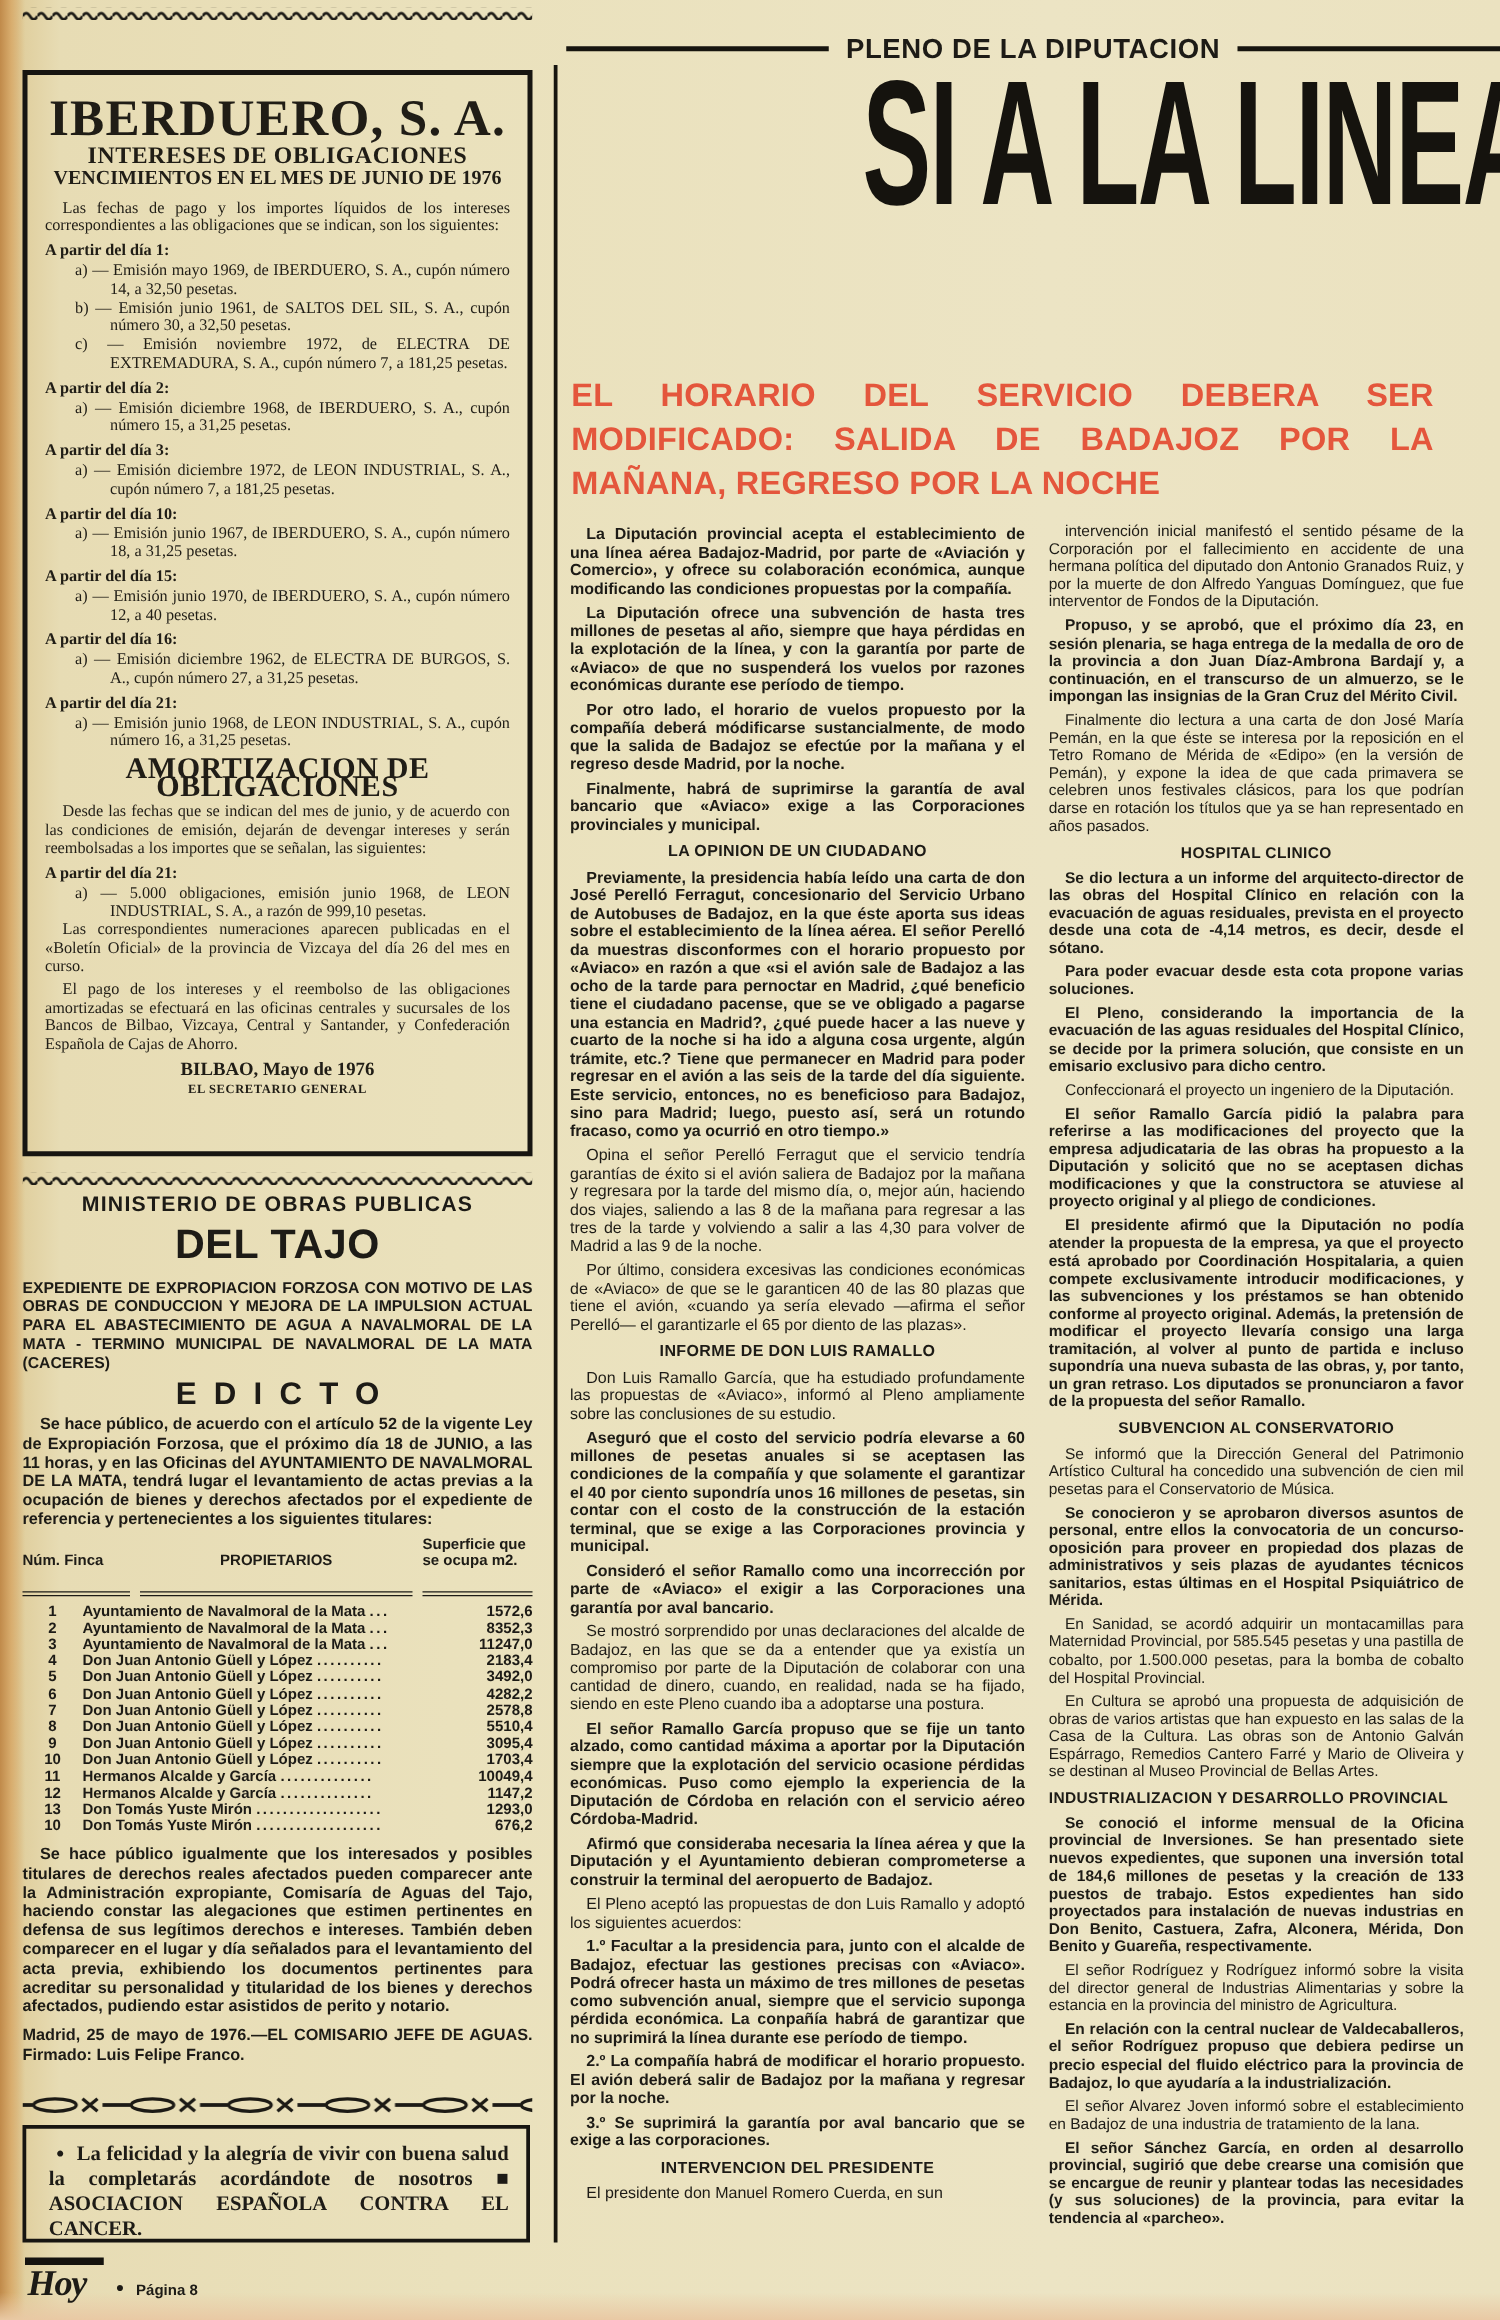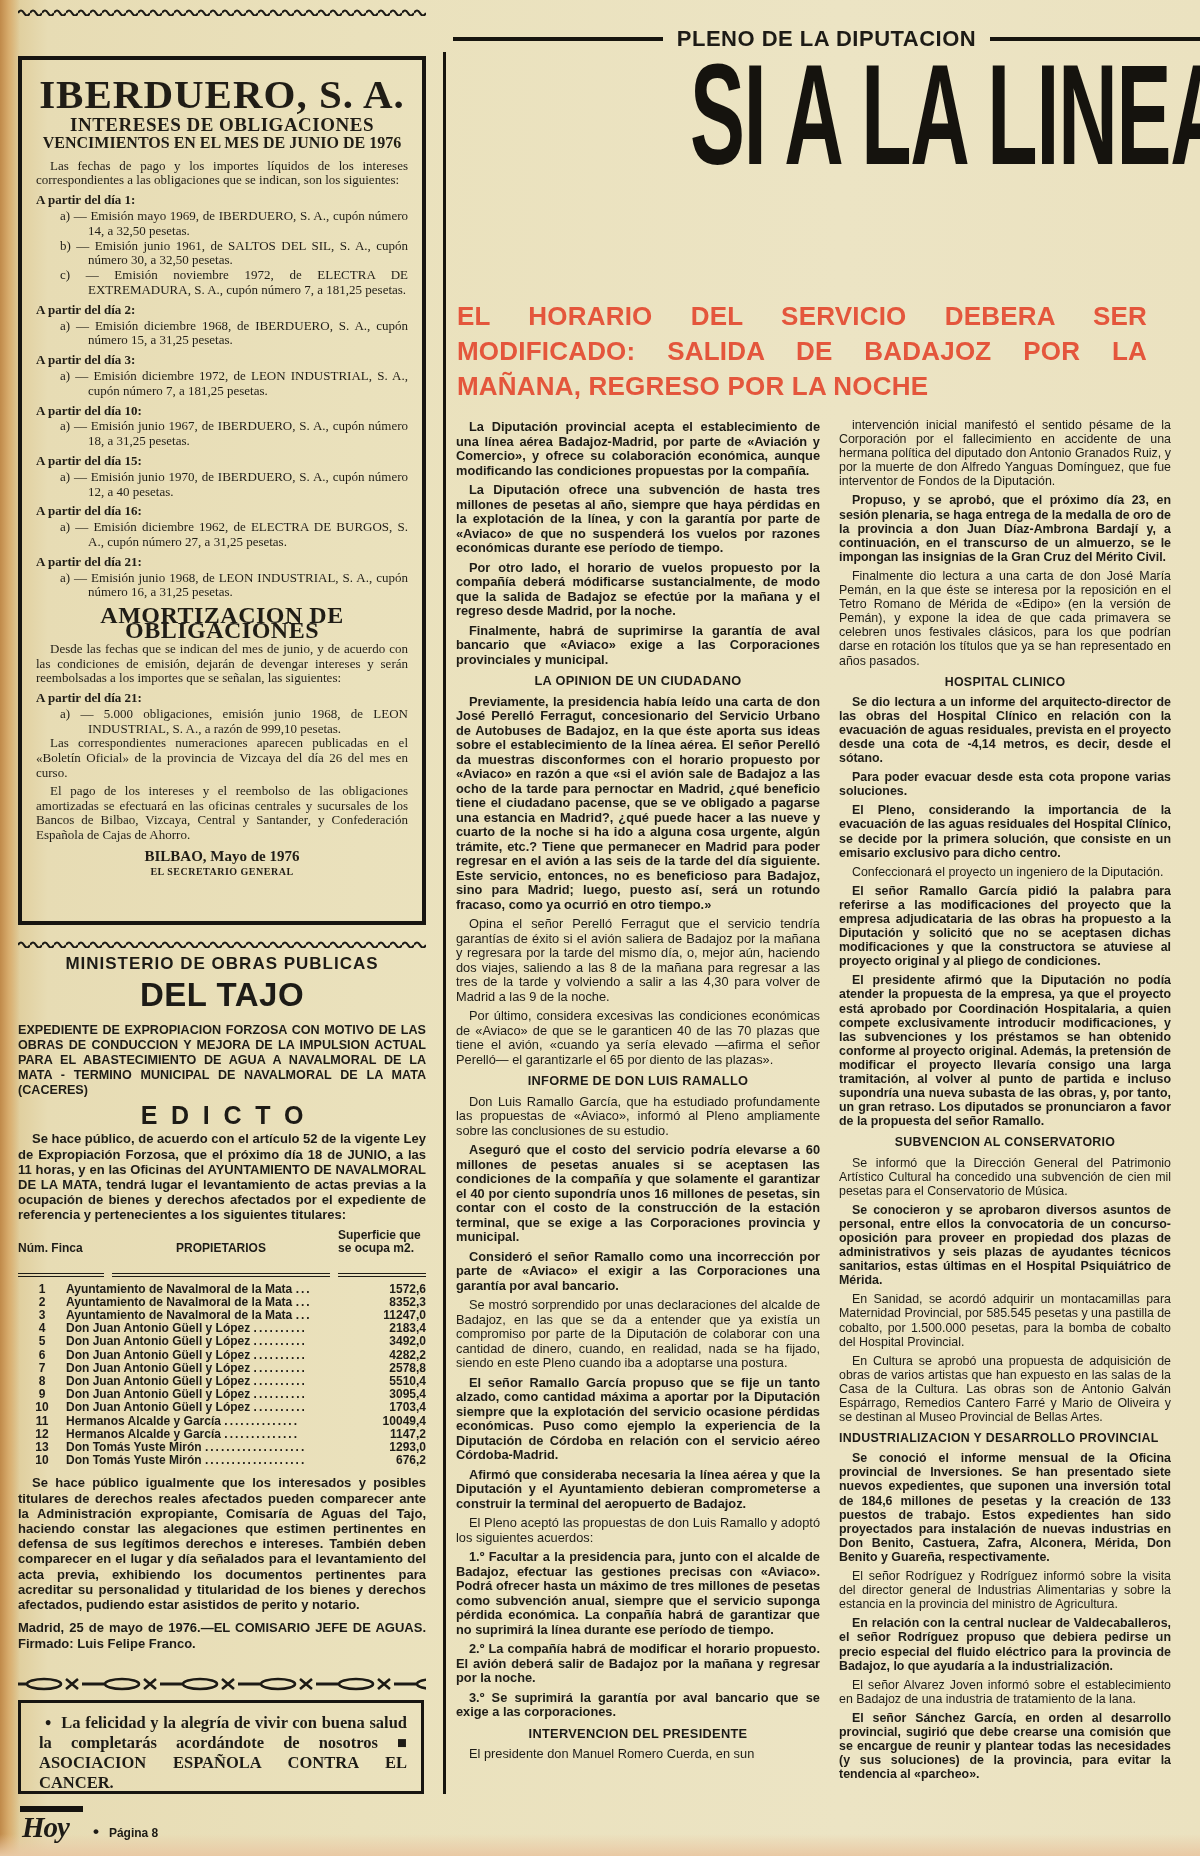--- a/index.html
+++ b/index.html
@@ -307,21 +307,21 @@
 
     <div class="colA">
 
     <p class="ap t-b">La Diputación provincial acepta el establecimiento de una línea aérea Badajoz-Madrid, por parte de «Aviación y Comercio», y ofrece su colaboración económica, aunque modificando las condiciones propuestas por la compañía.</p>
         <p class="ap t-b">La Diputación ofrece una subvención de hasta tres millones de pesetas al año, siempre que haya pérdidas en la explotación de la línea, y con la garantía por parte de «Aviaco» de que no suspenderá los vuelos por razones económicas durante ese período de tiempo.</p>
         <p class="ap t-b">Por otro lado, el horario de vuelos propuesto por la compañía deberá módificarse sustancialmente, de modo que la salida de Badajoz se efectúe por la mañana y el regreso desde Madrid, por la noche.</p>
         <p class="ap t-b">Finalmente, habrá de suprimirse la garantía de aval bancario que «Aviaco» exige a las Corporaciones provinciales y municipal.</p>
         <p class="ap t-h">LA OPINION DE UN CIUDADANO</p>
         <p class="ap t-b">Previamente, la presidencia había leído una carta de don José Perelló Ferragut, concesionario del Servicio Urbano de Autobuses de Badajoz, en la que éste aporta sus ideas sobre el establecimiento de la línea aérea. El señor Perelló da muestras disconformes con el horario propuesto por «Aviaco» en razón a que «si el avión sale de Badajoz a las ocho de la tarde para pernoctar en Madrid, ¿qué beneficio tiene el ciudadano pacense, que se ve obligado a pagarse una estancia en Madrid?, ¿qué puede hacer a las nueve y cuarto de la noche si ha ido a alguna cosa urgente, algún trámite, etc.? Tiene que permanecer en Madrid para poder regresar en el avión a las seis de la tarde del día siguiente. Este servicio, entonces, no es beneficioso para Badajoz, sino para Madrid; luego, puesto así, será un rotundo fracaso, como ya ocurrió en otro tiempo.»</p>
         <p class="ap t-r">Opina el señor Perelló Ferragut que el servicio tendría garantías de éxito si el avión saliera de Badajoz por la mañana y regresara por la tarde del mismo día, o, mejor aún, haciendo dos viajes, saliendo a las 8 de la mañana para regresar a las tres de la tarde y volviendo a salir a las 4,30 para volver de Madrid a las 9 de la noche.</p>
-        <p class="ap t-r">Por último, considera excesivas las condiciones económicas de «Aviaco» de que se le garanticen 40 de las 70 plazas que tiene el avión, «cuando ya sería elevado —afirma el señor Perelló— el garantizarle el 65 por diento de las plazas».</p>
+        <p class="ap t-r">Por último, considera excesivas las condiciones económicas de «Aviaco» de que se le garanticen 40 de las 80 plazas que tiene el avión, «cuando ya sería elevado —afirma el señor Perelló— el garantizarle el 65 por diento de las plazas».</p>
         <p class="ap t-h">INFORME DE DON LUIS RAMALLO</p>
         <p class="ap t-r">Don Luis Ramallo García, que ha estudiado profundamente las propuestas de «Aviaco», informó al Pleno ampliamente sobre las conclusiones de su estudio.</p>
         <p class="ap t-b">Aseguró que el costo del servicio podría elevarse a 60 millones de pesetas anuales si se aceptasen las condiciones de la compañía y que solamente el garantizar el 40 por ciento supondría unos 16 millones de pesetas, sin contar con el costo de la construcción de la estación terminal, que se exige a las Corporaciones provincia y municipal.</p>
         <p class="ap t-b">Consideró el señor Ramallo como una incorrección por parte de «Aviaco» el exigir a las Corporaciones una garantía por aval bancario.</p>
         <p class="ap t-r">Se mostró sorprendido por unas declaraciones del alcalde de Badajoz, en las que se da a entender que ya existía un compromiso por parte de la Diputación de colaborar con una cantidad de dinero, cuando, en realidad, nada se ha fijado, siendo en este Pleno cuando iba a adoptarse una postura.</p>
         <p class="ap t-b">El señor Ramallo García propuso que se fije un tanto alzado, como cantidad máxima a aportar por la Diputación siempre que la explotación del servicio ocasione pérdidas económicas. Puso como ejemplo la experiencia de la Diputación de Córdoba en relación con el servicio aéreo Córdoba-Madrid.</p>
         <p class="ap t-b">Afirmó que consideraba necesaria la línea aérea y que la Diputación y el Ayuntamiento debieran comprometerse a construir la terminal del aeropuerto de Badajoz.</p>
         <p class="ap t-r">El Pleno aceptó las propuestas de don Luis Ramallo y adoptó los siguientes acuerdos:</p>
         <p class="ap t-b">1.º Facultar a la presidencia para, junto con el alcalde de Badajoz, efectuar las gestiones precisas con «Aviaco». Podrá ofrecer hasta un máximo de tres millones de pesetas como subvención anual, siempre que el servicio suponga pérdida económica. La conpañía habrá de garantizar que no suprimirá la línea durante ese período de tiempo.</p>
         <p class="ap t-b">2.º La compañía habrá de modificar el horario propuesto. El avión deberá salir de Badajoz por la mañana y regresar por la noche.</p>

